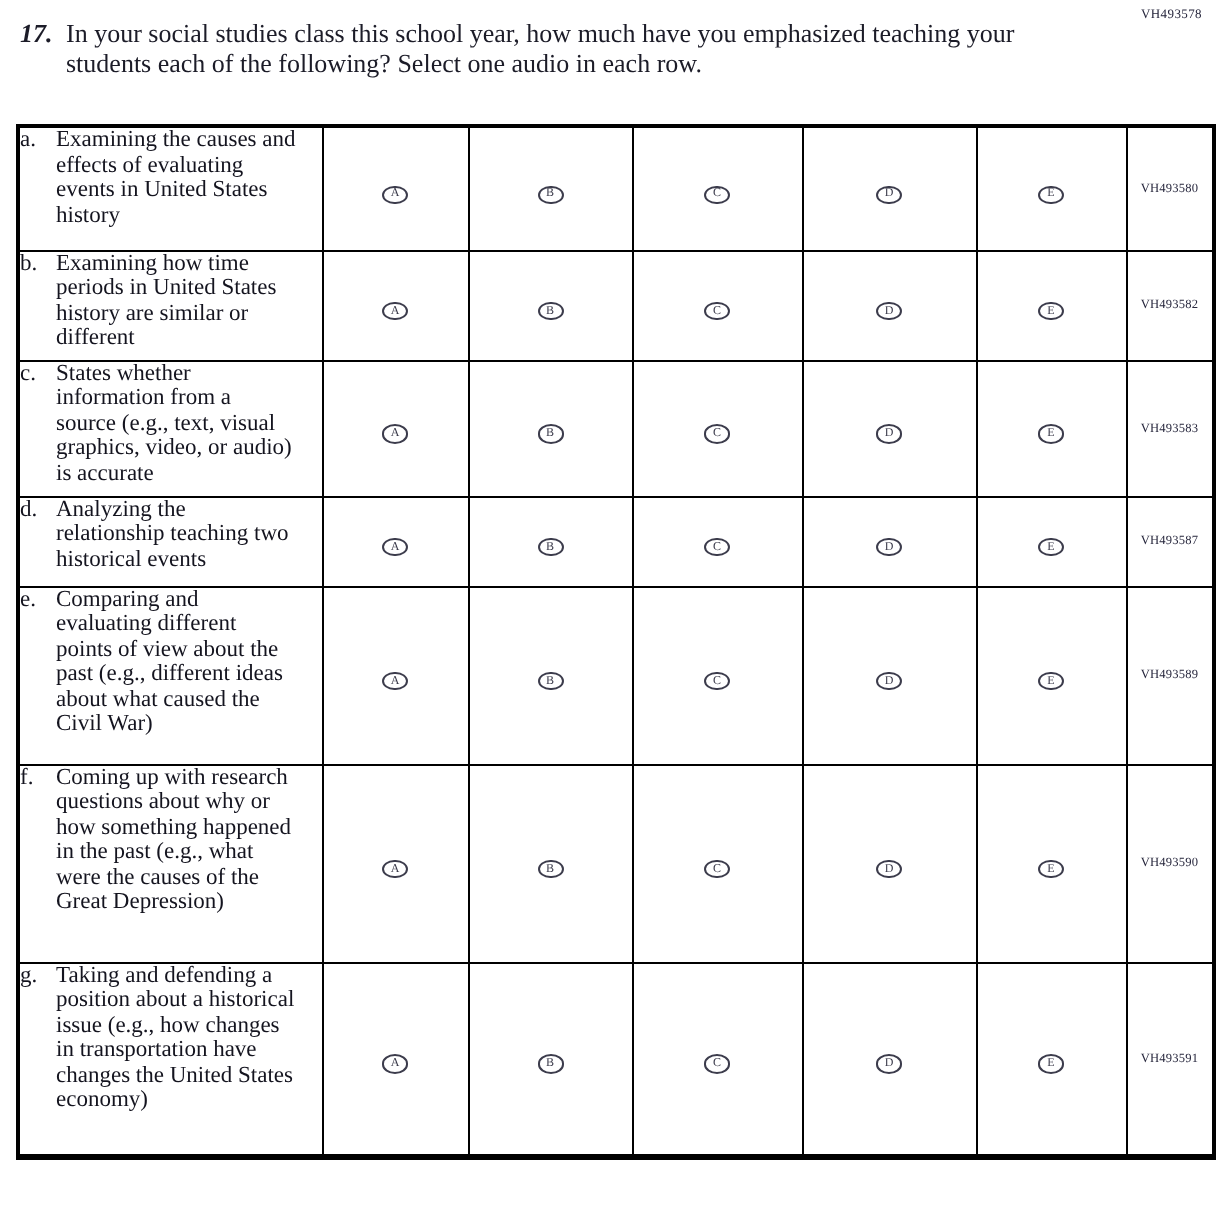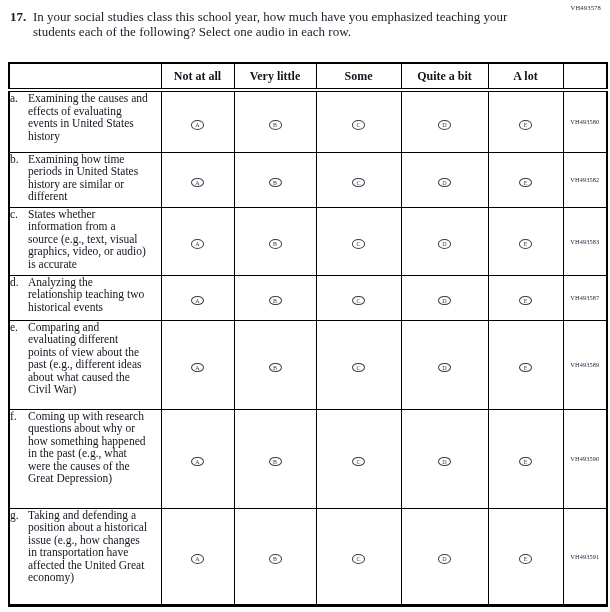--- a/index.html
+++ b/index.html
@@ -13,21 +13,21 @@
     position:absolute;top:4px;right:9px;
     font-size:6.5px;letter-spacing:0.2px;color:#27273d;
   }
   
   .question{
     position:absolute;top:10px;left:10px;width:530px;
     display:flex;align-items:flex-start;
   }
   .qnum{
     font-weight:bold;font-size:13px;line-height:14.5px;
-    width:23px;flex:0 0 23px;
+    width:23px;flex:0 0 23px;font-style:italic;
   }
   .qtext{
     font-size:13px;line-height:14.5px;width:490px;
   }
   .qtext .bold{font-weight:normal;}
   
   table.grid{
     position:absolute;left:8px;top:62px;
     border-collapse:collapse;table-layout:fixed;width:598px;
     border:2px solid #000;border-bottom-width:3px;
@@ -81,29 +81,20 @@
   <colgroup>
     <col style="width:152px">
       <col style="width:73px">
       <col style="width:82px">
     <col style="width:85px">
       <col style="width:87px">
       <col style="width:75px">
     <col style="width:44px">
   </colgroup>
   <tbody>
-      <tr>
-    <th></th>
-    <th>Not at all</th>
-    <th>Very little</th>
-    <th>Some</th>
-    <th>Quite a bit</th>
-    <th>A lot</th>
-    <th></th>
-  </tr>
 
   <tr class="r-a">
     <td class="stem">
           <div class="stem-flex">
       <span class="rl">a.</span>
       <span class="rt">Examining the causes and effects of evaluating events in United States history</span>
           </div>
         </td>
     <td class="opt"><span class="bubble">
             <span class="bl">A</span>
@@ -245,21 +236,21 @@
     <td class="opt"><span class="bubble">
             <span class="bl">E</span>
           </span></td>
     <td class="code">VH493590</td>
   </tr>
 
   <tr class="r-g">
     <td class="stem">
           <div class="stem-flex">
       <span class="rl">g.</span>
-      <span class="rt">Taking and defending a position about a historical issue (e.g., how changes in transportation have affected the United Great economy)</span>
+      <span class="rt">Taking and defending a position about a historical issue (e.g., how changes in transportation have changes the United States economy)</span>
           </div>
         </td>
     <td class="opt"><span class="bubble">
             <span class="bl">A</span>
           </span></td>
     <td class="opt"><span class="bubble">
             <span class="bl">B</span>
           </span></td>
     <td class="opt"><span class="bubble">
             <span class="bl">C</span>

